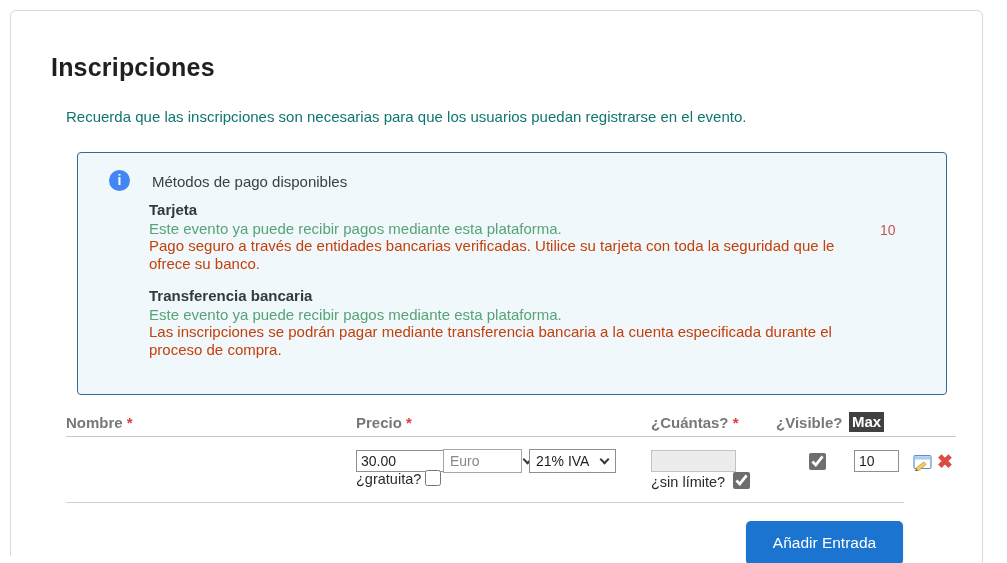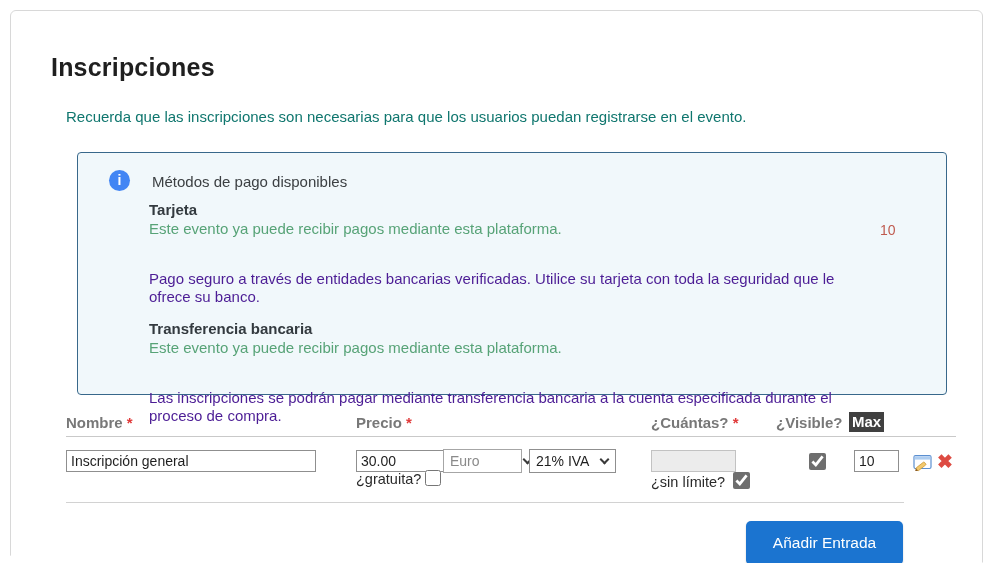--- a/index.html
+++ b/index.html
@@ -33,21 +33,21 @@
   }
   .infobox-title {
     position: absolute; left: 74px; top: 20px; font-size: 15px; color: #3c4043;
   }
   .infobox-body {
     position: absolute; left: 71px; top: 48px; width: 720px; font-size: 15px; line-height: 17.5px;
   }
   .method { margin-bottom: 15px; }
   .method-name { font-weight: bold; color: #333a3f; margin-bottom: 1px; }
   .method-status { color: #57a377; }
-  .method-desc { color: #4c1d95; margin-top: 33px; }
+  .method-desc { color: #c2410c; }
   .drag-ghost {
     position: absolute; left: 802px; top: 69px;
     font-size: 14px; color: #bf5a4e;
   }
 
   
   .thead-label { position: absolute; top: 403px; font-size: 15px; font-weight: bold; color: #787878; }
   .req { color: #e03a3a; font-weight: bold; }
   .hl-max { background: #404040; color: #ffffff; padding: 1px 3px 2px 3px; }
   .head-rule { position: absolute; left: 55px; top: 425px; width: 890px; height: 1px; background: #c9c9c9; }
@@ -112,21 +112,20 @@
       </div>
     </div>
 
     <div class="thead-label" style="left:55px;"><span>Nombre</span> <span class="req">*</span></div>
     <div class="thead-label" style="left:345px;"><span>Precio</span> <span class="req">*</span></div>
     <div class="thead-label" style="left:640px;"><span>¿Cuántas?</span> <span class="req">*</span></div>
     <div class="thead-label" style="left:765px;"><span>¿Visible?</span></div>
     <div class="thead-label" style="left:838px; top:402px;"><span class="hl-max">Max</span></div>
     <div class="head-rule"></div>
 
-    <input class="txt-input" style="left: 55px; top: 439px; width: 250px;" type="text" value="Inscripción general">
     <input class="txt-input" style="left: 345px; top: 439px; width: 92px;" type="text" value="30.00">
 
     <div class="fake-select sel-muted" style="left:432px; top:438px; width:79px;gap:36px;">
       <span>Euro</span>
       <span class="chev"></span>
     </div>
     <div class="fake-select" style="left:518px; top:438px; width:87px; color:#1f1f1f;">
       <span>21% IVA</span>
       <span class="chev"></span>
     </div>

